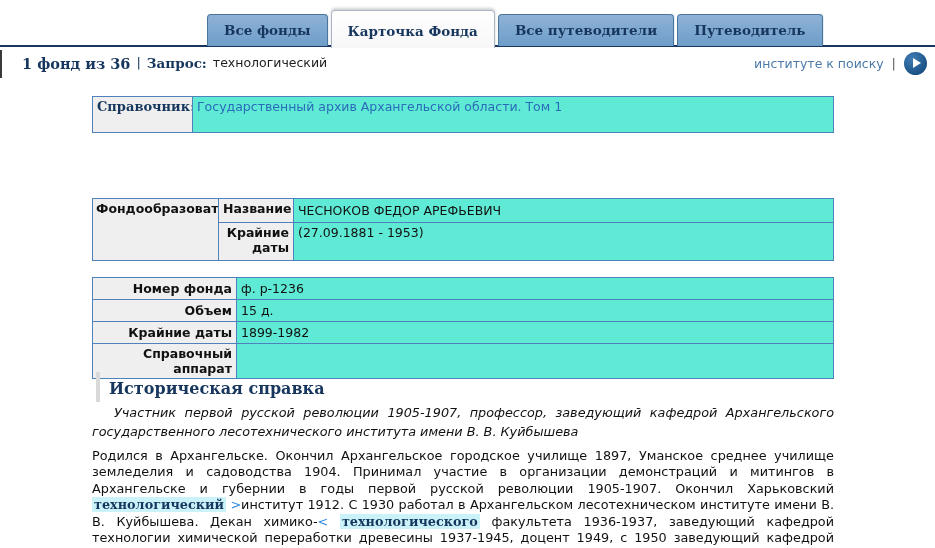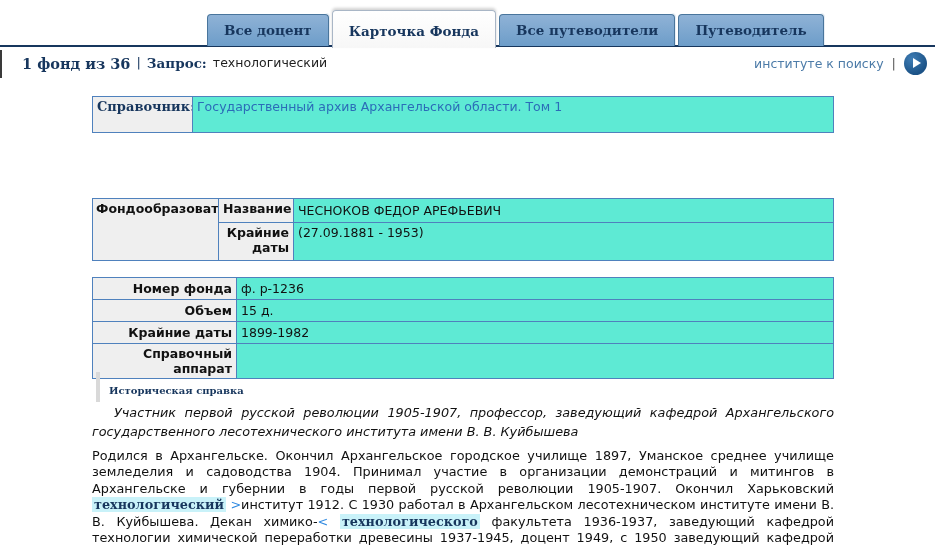--- a/index.html
+++ b/index.html
@@ -65,39 +65,39 @@
   .t2 .r2 td { height:38px; vertical-align:top; }
   .t2 td.lbl { vertical-align:top; }
 
   .t3 { top:277px; }
   .t3 .c-label { width:144px; }
   .t3 td { height:22px; }
 
   
   .history-title-wrap { position:absolute; left:96px; top:372px; height:30px;
                         border-left:4px solid #D9D9D9; padding:7px 0 0 9px; }
-  .history-title { font-family:"DejaVu Serif", serif; font-weight:bold; font-size:10px; color:#17365D; }
+  .history-title { font-family:"DejaVu Serif", serif; font-weight:bold; font-size:16px; color:#17365D; }
   .lead-para { position:absolute; left:92px; top:404px; width:742px;
                font-style:italic; font-size:12.8px; line-height:1.45; color:#111;
                text-align:justify; text-indent:22px; }
   .body-para { position:absolute; left:92px; top:448px; width:742px;
                font-size:12.8px; line-height:1.28; color:#111; text-align:justify; }
   .seg-highlight { font-family:"DejaVu Serif", serif; font-weight:bold; color:#17365D;
                    background:#C9F2F9; padding:0 2px; }
   .seg-nav { color:#2F89E0; cursor:pointer; }
 </style>
 </head>
 <body>
 
 <div id="page">
 
   <div class="tabstrip">
     <div class="tab-underline"></div>
     <div class="tabs">
-      <div class="tab">Все доцент</div>
+      <div class="tab">Все фонды</div>
       <div class="tab active">Карточка Фонда</div>
       <div class="tab">Все путеводители</div>
       <div class="tab">Путеводитель</div>
     </div>
   </div>
 
   <div class="result-bar">
     <div class="edge-line"></div>
     <div class="result-left">
       <span class="count-text">1 фонд из 36</span>

